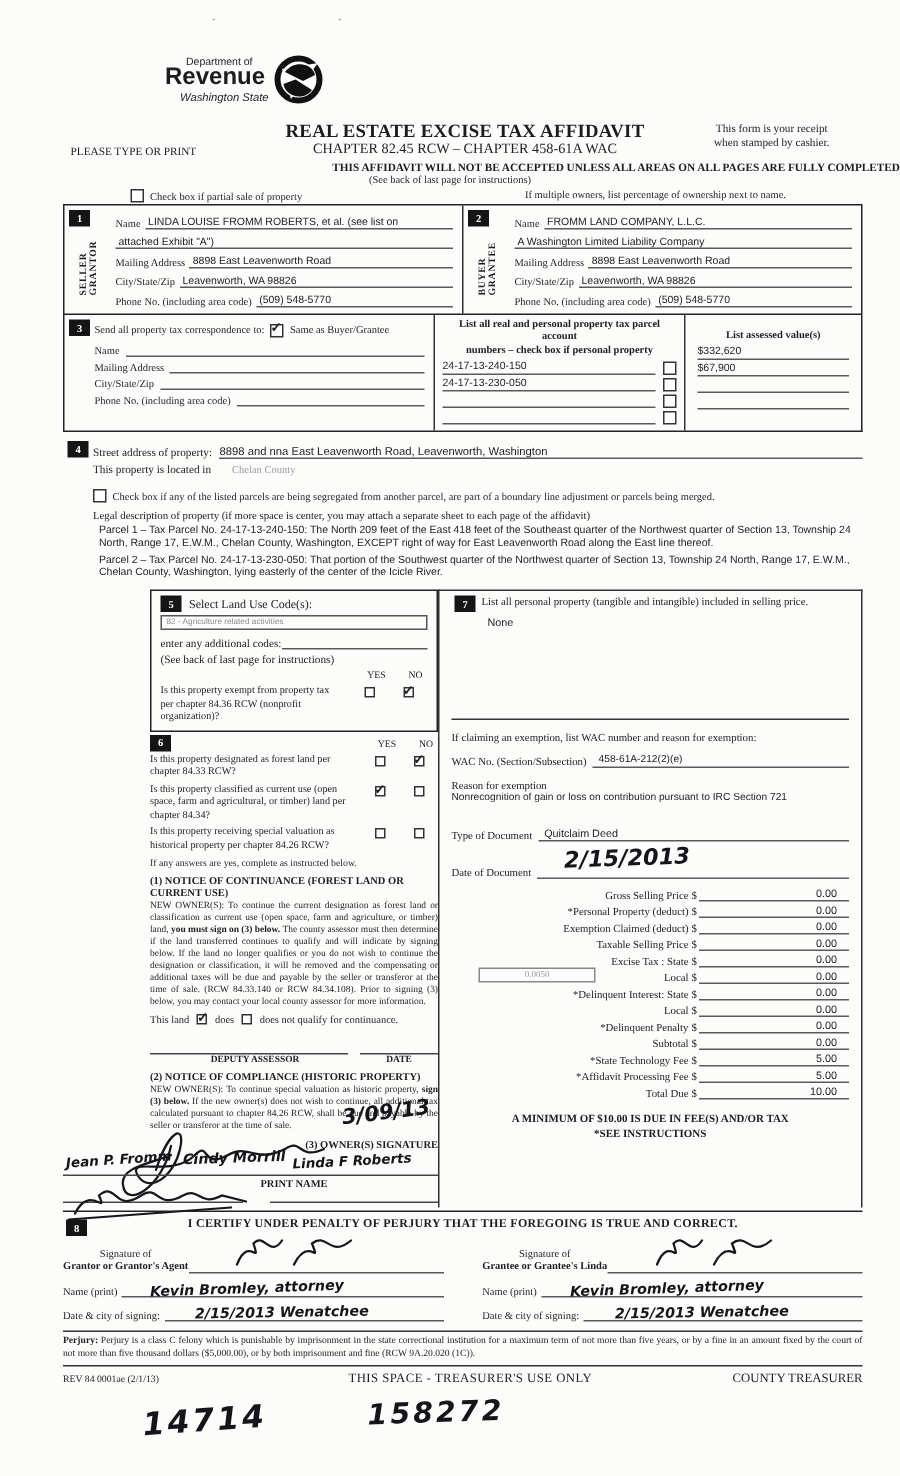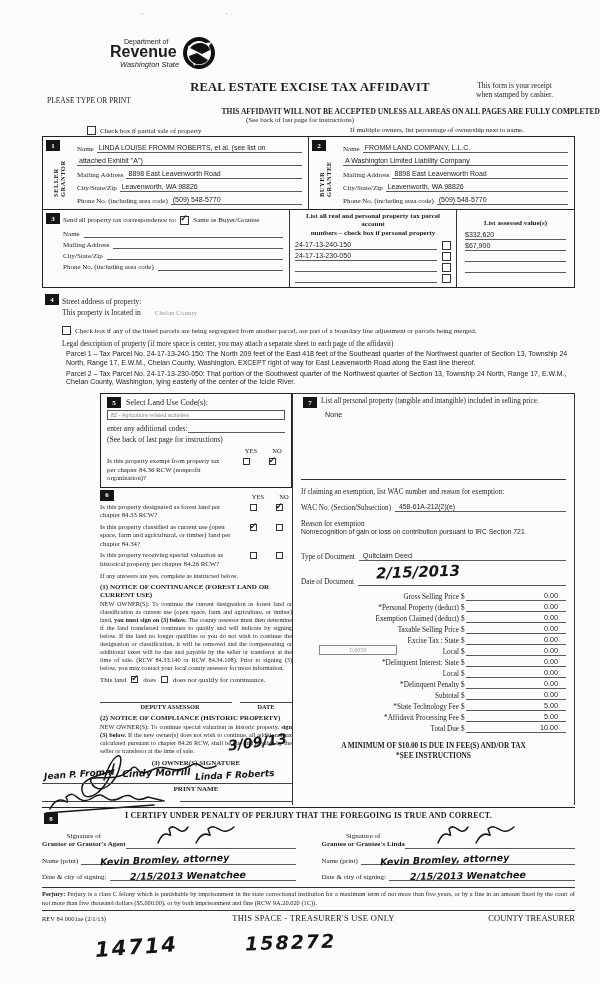--- a/index.html
+++ b/index.html
@@ -95,21 +95,21 @@
   .npara { font-size:6.3px; line-height:1.27; text-align:justify; margin-top:1px; }
   .ntitle { font-size:7px; font-weight:bold; margin-top:4px; }
   .landrow { display:flex; gap:5px; align-items:center; font-size:7px; margin-top:4px; }
   .sigrow { display:flex; gap:8px; margin-top:18px; }
   .sigrow .sl { flex:1; border-bottom:1px solid #444; }
   .sigrow .sd { width:52px; border-bottom:1px solid #444; }
   .undlabs { display:flex; font-size:6.3px; font-weight:bold; }
   .undlabs .u1 { flex:1; text-align:center; }
   .undlabs .u2 { width:52px; text-align:center; }
   .ownsig { position:relative; height:46px; margin-top:4px; font-size:7px; }
-  .ownsig .t1 { text-align:center; font-weight:bold; font-size:7px; }
+  .ownsig .t1 { text-align:right; font-weight:bold; font-size:7px; }
   .ln1 { position:absolute; left:-58px; right:0; top:24px; border-bottom:1px solid #444; }
   .ln2a { position:absolute; left:-58px; width:120px; top:42px; border-bottom:1px solid #444; }
   .ln2b { position:absolute; left:80px; right:0; top:42px; border-bottom:1px solid #444; }
   .pn { position:absolute; left:0; right:0; top:26px; text-align:center; font-weight:bold; font-size:7px; }
 
   .rtop { border-bottom:1px solid #333; min-height:86px; position:relative; padding:3px 2px 2px 20px; }
   .rtop .badge { position:absolute; left:2px; top:3px; }
   .rtop .none { font-family:"Liberation Sans",sans-serif; margin-top:3px; margin-left:4px; }
   .wacrow { display:flex; align-items:flex-end; margin-top:7px; }
   .exv { font-family:"Liberation Sans",sans-serif; font-size:6.8px; }
@@ -168,20 +168,21 @@
       </div>
       <svg width="34" height="34" viewBox="0 0 34 34">
         <circle cx="17" cy="17" r="14" fill="none" stroke="#111" stroke-width="4"></circle>
         <path d="M6 10 L30 6 L12 30 Z" fill="#fcfcfa"></path>
         <path d="M8 12 C14 4 26 6 28 14 L20 18 Z" fill="#111"></path>
         <path d="M26 24 C20 32 8 28 7 20 L15 17 Z" fill="#111"></path>
       </svg>
     </div>
 
     <div class="title">REAL ESTATE EXCISE TAX AFFIDAVIT</div>
+    <div class="subtitle">CHAPTER 82.45 RCW – CHAPTER 458-61A WAC</div>
     <div class="receipt">
       <span>This form is your receipt</span><br>
       <span>when stamped by cashier.</span>
     </div>
     <div class="typeprint">PLEASE TYPE OR PRINT</div>
     <div class="warn">THIS AFFIDAVIT WILL NOT BE ACCEPTED UNLESS ALL AREAS ON ALL PAGES ARE FULLY COMPLETED</div>
     <div class="seeback">(See back of last page for instructions)</div>
     <div class="partial">
       <span class="cb big"></span>
       <span>Check box if partial sale of property</span>
@@ -305,20 +306,21 @@
       <div class="s3row">
           <span class="fill sans"></span>
         </div>
     </div>
   </div>
 
   <div class="sec4">
     <span class="badge">4</span>
     <div class="frow" style="height:14px;">
       <span style="margin-right:5px;">Street address of property:</span>
+      <span class="fill sans">8898 and nna East Leavenworth Road, Leavenworth, Washington</span>
     </div>
     <div style="display:flex; align-items:baseline; height:15px; margin-top:2px;">
       <span>This property is located in</span>
       <span class="blurval">Chelan County</span>
     </div>
     <div style="display:flex; gap:4px; align-items:center; margin-top:3px; font-size:7px;">
       <span class="cb big"></span>
       <span>Check box if any of the listed parcels are being segregated from another parcel, are part of a boundary line adjustment or parcels being merged.</span>
     </div>
     <div style="margin-top:5px; font-size:7.2px;">Legal description of property (if more space is center, you may attach a separate sheet to each page of the affidavit)</div>

